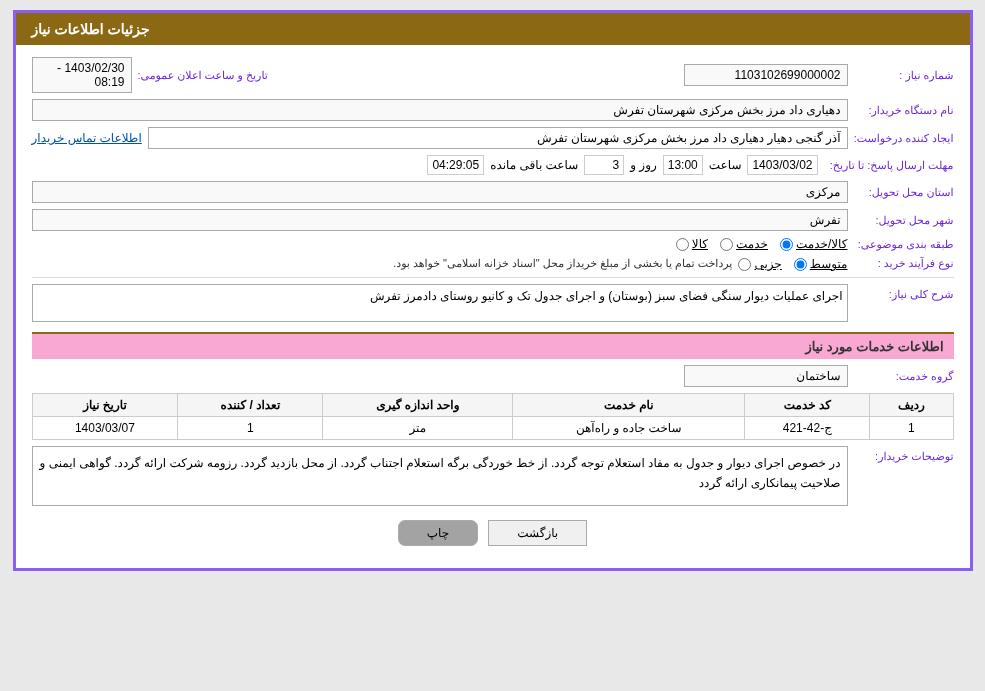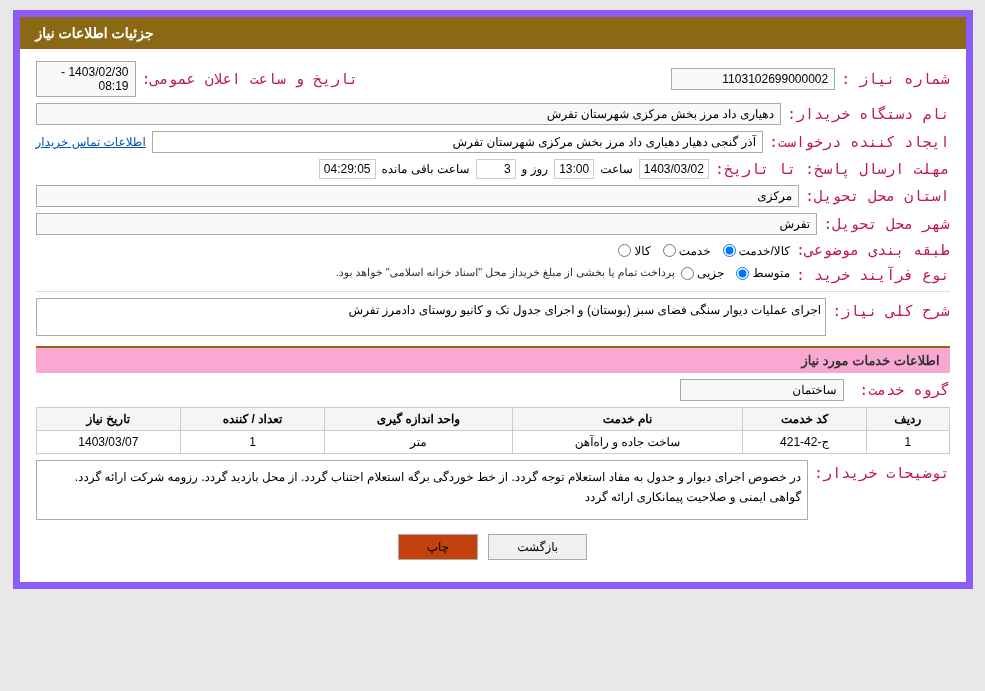--- a/index.html
+++ b/index.html
@@ -10,21 +10,21 @@
       direction: rtl;
       min-height: 691px;
       display: flex;
       align-items: flex-start;
       justify-content: center;
       padding: 10px;
     }
     .main-container {
       width: 960px;
       background: #fff;
-      border: 7px solid #8b5cf6;
+      border: 3px solid #8b5cf6;
     }
     .header-bar {
       background: #8B6914;
       color: #fff;
       text-align: left;
       padding: 8px 16px;
       font-size: 14px;
       font-weight: bold;
       direction: rtl;
     }
@@ -32,26 +32,25 @@
       padding: 12px 16px;
       background: #fff;
     }
     .row {
       display: flex;
       align-items: center;
       margin-bottom: 6px;
       gap: 6px;
     }
     .label {
-      color: #be185d;
-      font-size: 15px;
+      color: #6d28d9;
+      font-size: 11px;
       white-space: nowrap;
       min-width: 100px;
       text-align: right;
-      font-family: Liberation Mono, monospace;
     }
     .label-wide {
       min-width: 130px;
     }
     .field-box {
       border: 1px solid #aaa;
       background: #fff;
       padding: 3px 6px;
       font-size: 12px;
       direction: rtl;
@@ -85,20 +84,21 @@
     .radio-group {
       display: flex;
       align-items: center;
       gap: 12px;
       flex-direction: row-reverse;
     }
     .radio-item {
       display: flex;
       align-items: center;
       gap: 3px;
+      text-decoration: underline;
     }
     .section-title {
       background: #f9a8d4;
       border-top: 2px solid #8B6914;
       padding: 5px 10px;
       font-weight: bold;
       font-size: 13px;
       color: #333;
       margin: 10px 0 6px 0;
     }
@@ -155,21 +155,22 @@
     }
     .btn {
       padding: 5px 28px;
       font-size: 12px;
       font-family: Tahoma, Arial, sans-serif;
       cursor: pointer;
       border: 1px solid #aaa;
       background: #f0f0f0;
     }
     .btn-print {
-      background: #c2410c;
+      background: #a3a3a3;
+      border-radius: 7px;
     }
     .btn-back {
       background: #f0f0f0;
     }
     .watermark {
       position: relative;
     }
     .purchase-type-row {
       display: flex;
       align-items: flex-start;

